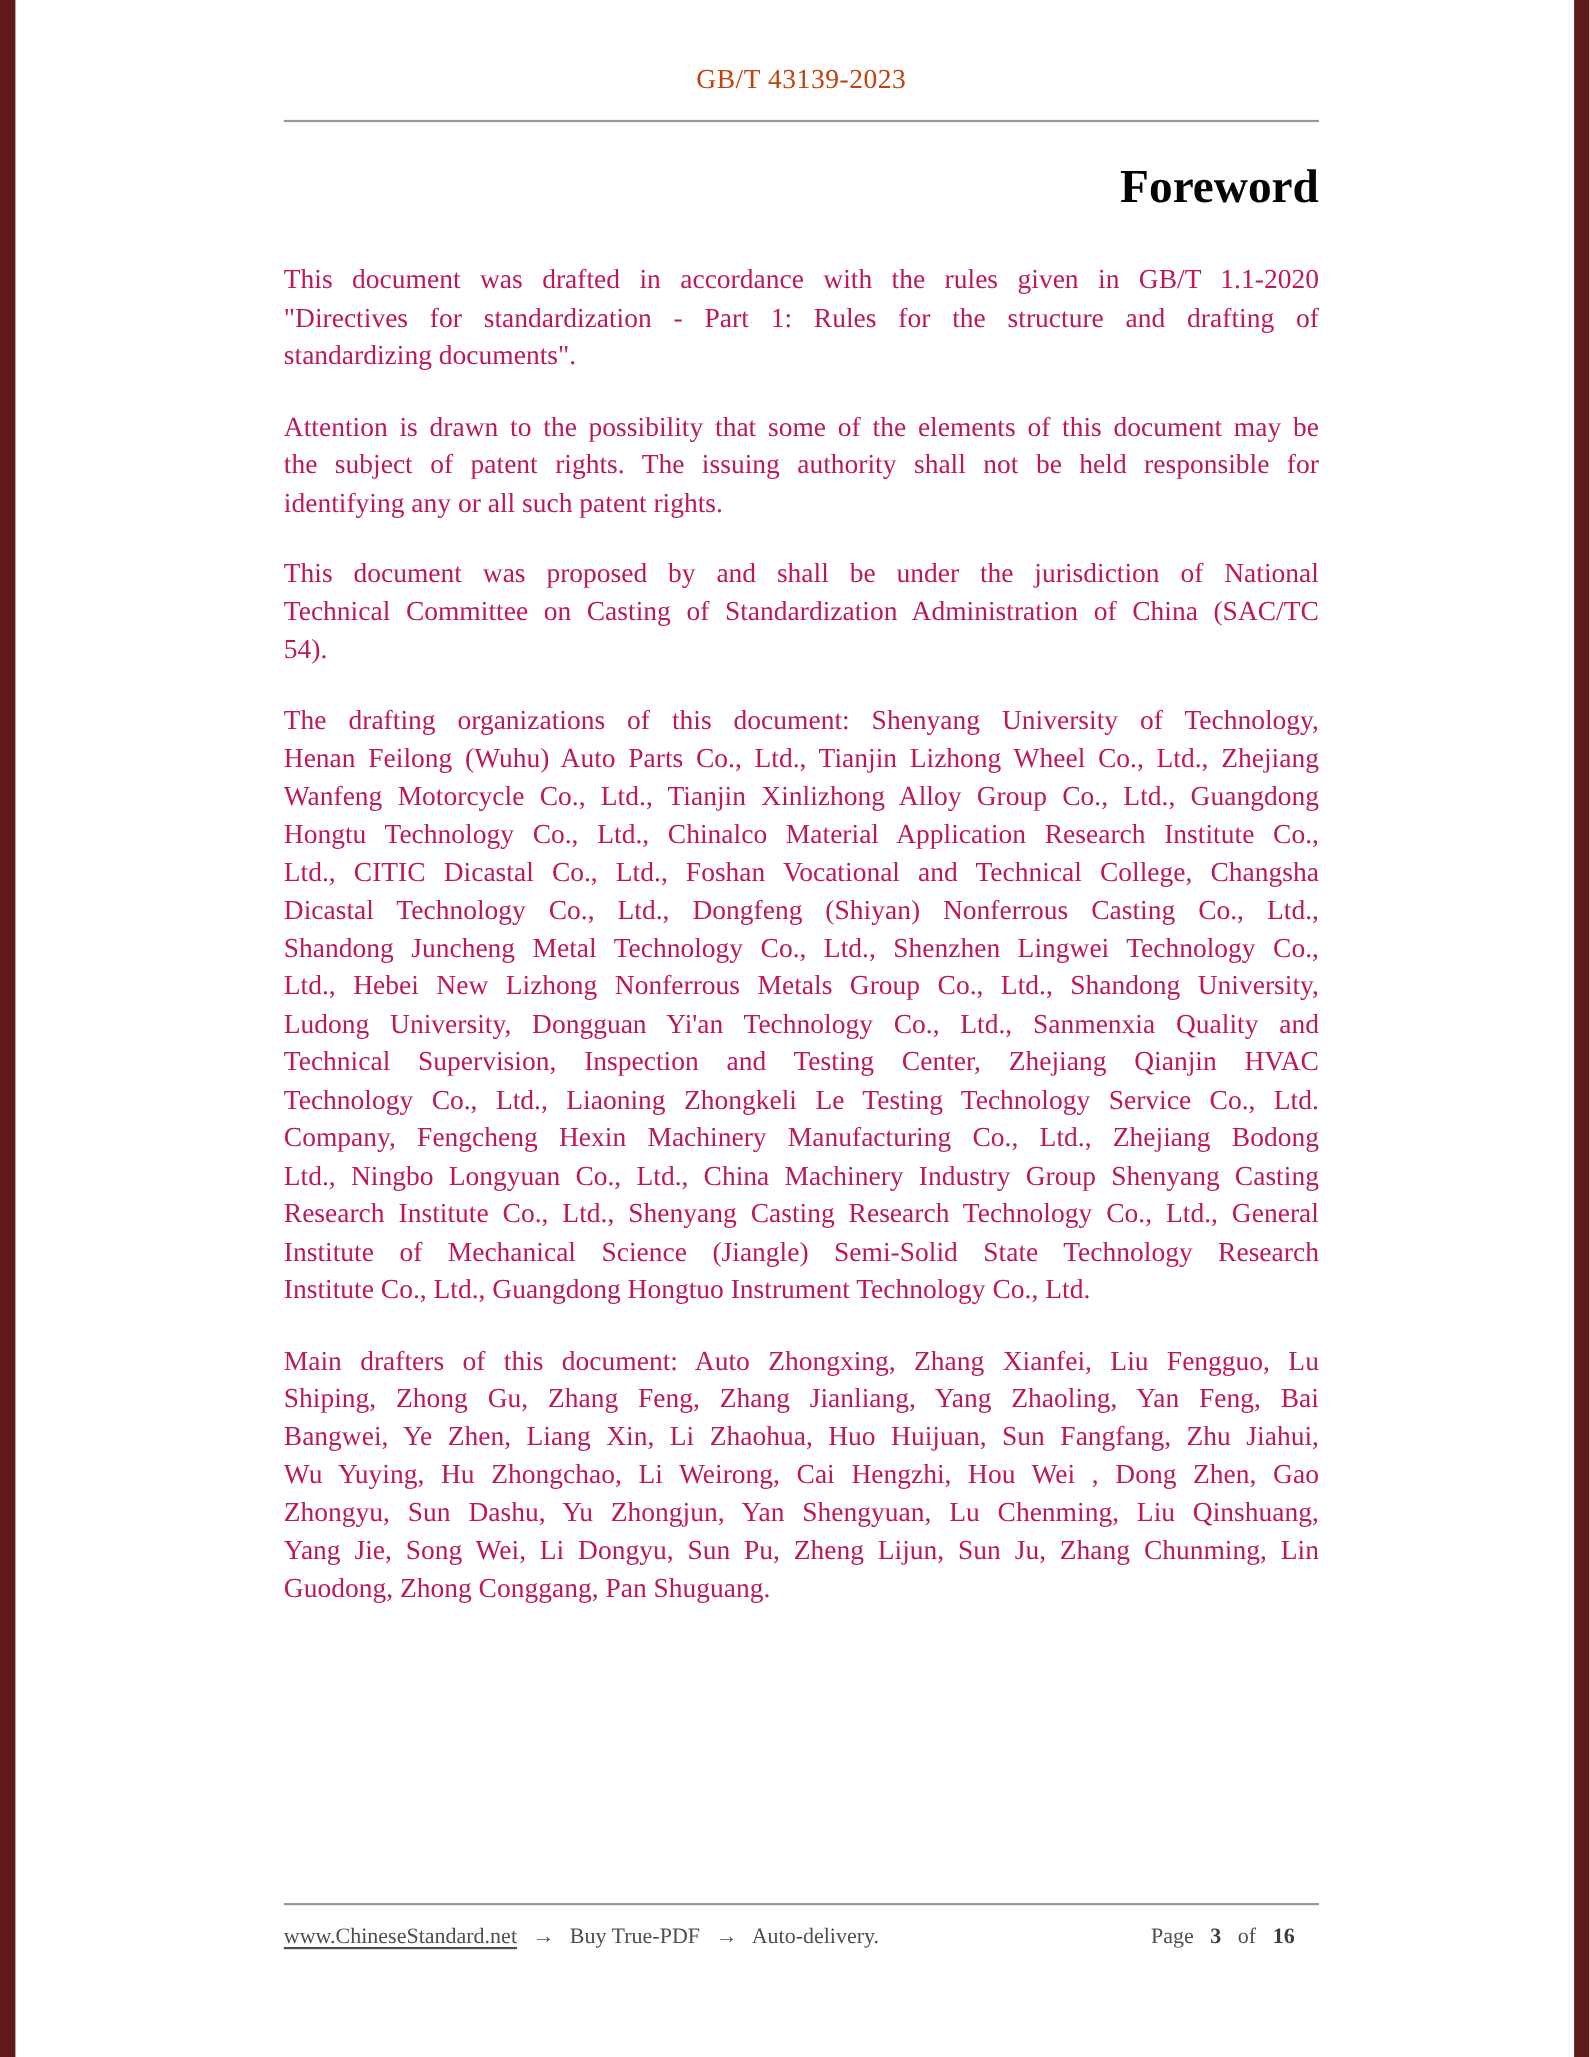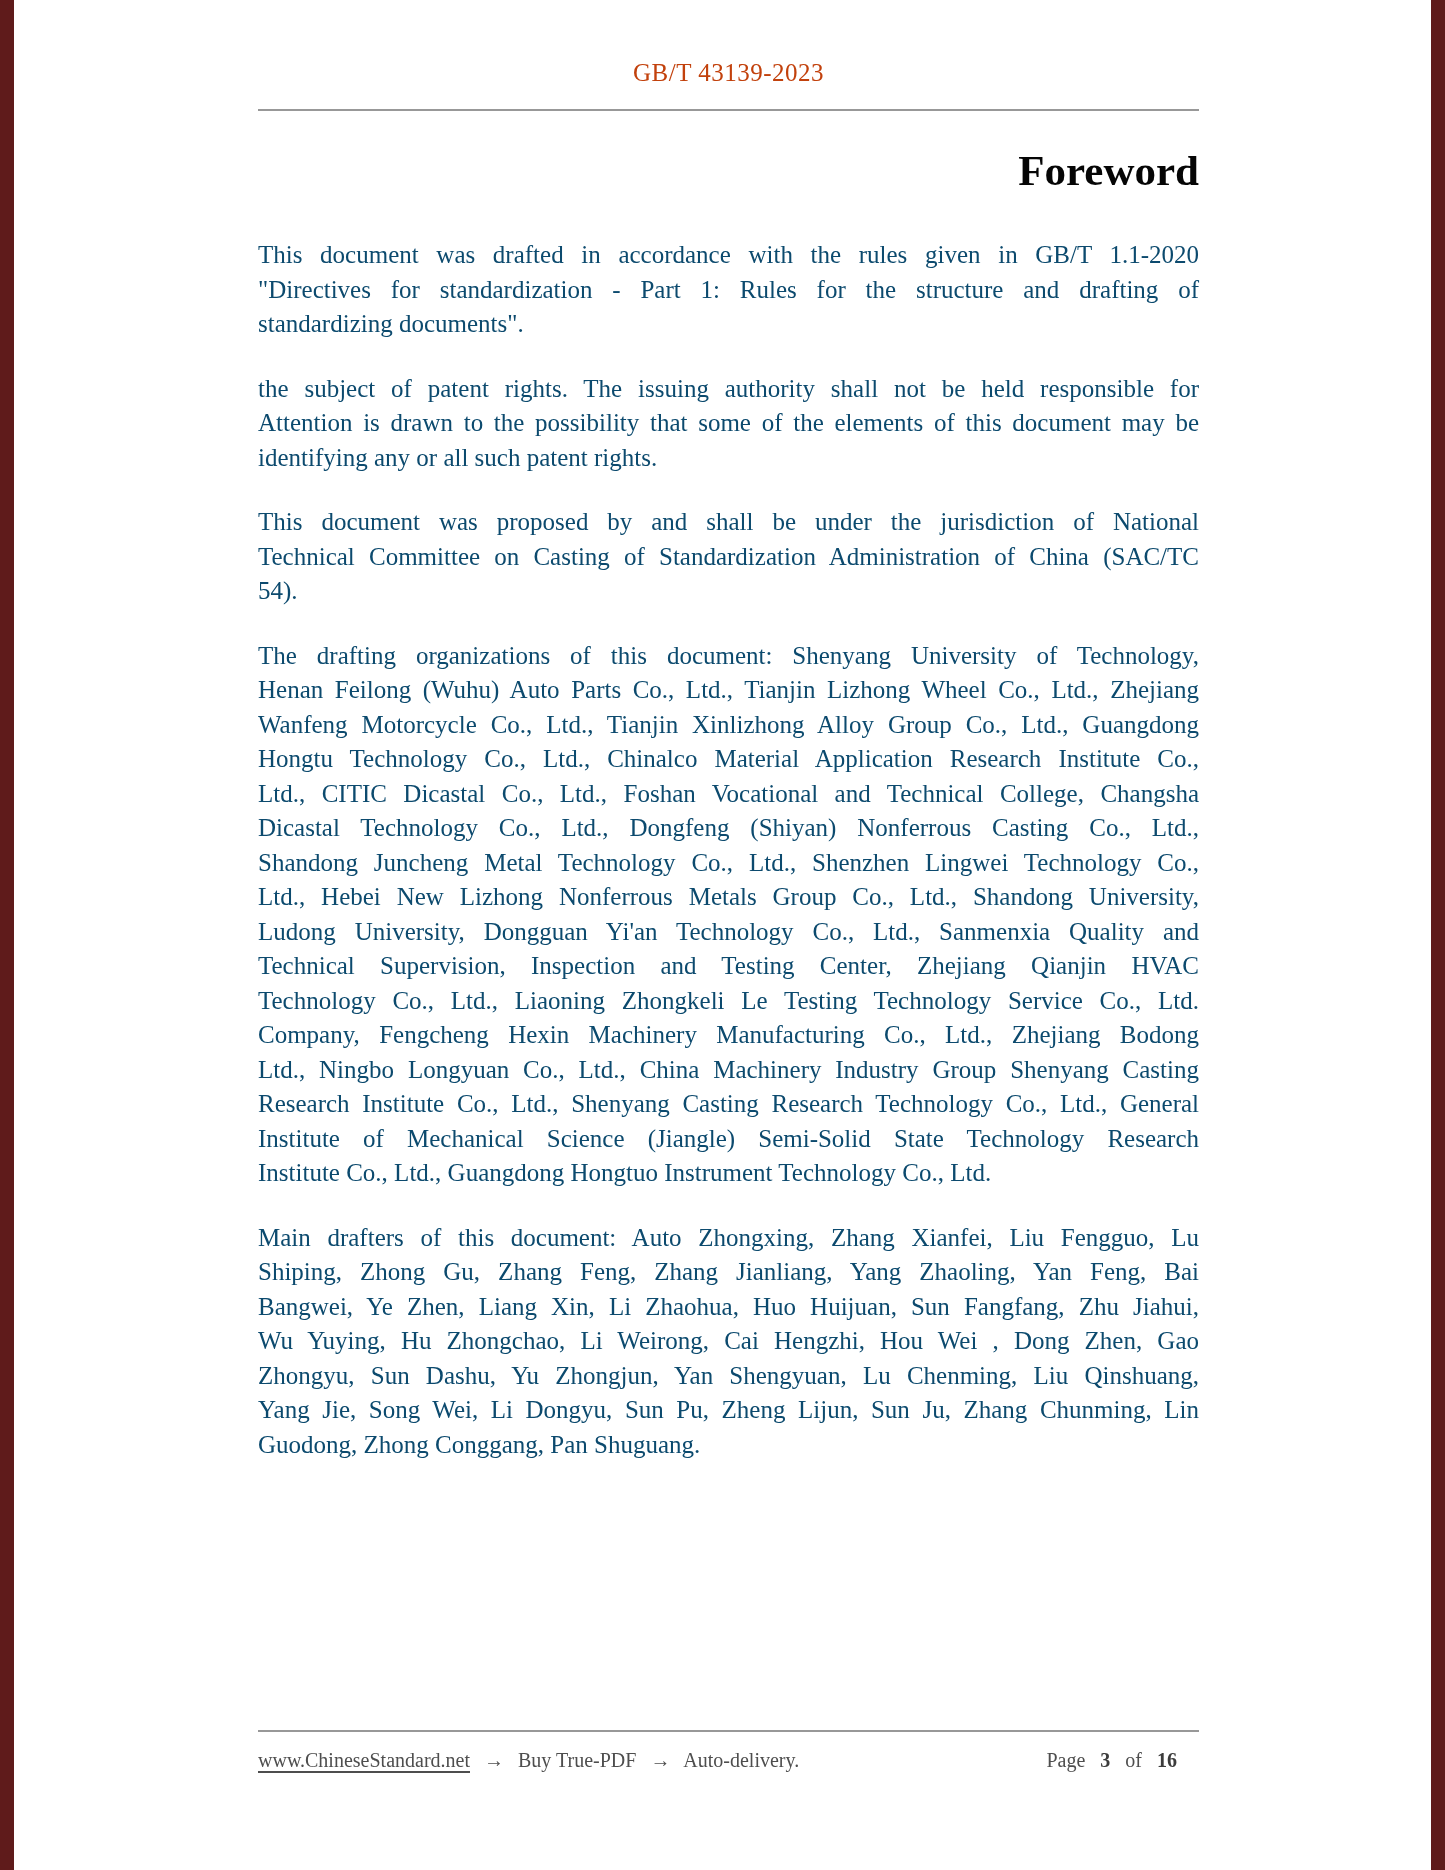--- a/index.html
+++ b/index.html
@@ -11,21 +11,21 @@
   .content{position:absolute;left:258px;top:0;width:941px;height:100%;}
   .std-code{position:absolute;top:58px;left:0;right:0;text-align:center;
             font-size:25px;line-height:30px;color:#c2410c;letter-spacing:0.5px;}
   .rule{position:absolute;left:0;right:0;height:2px;background:#989898;}
   .rule.header-rule{top:109px;}
   .rule.footer-rule{top:1730px;}
   .doc-title{position:absolute;top:146px;left:0;right:0;text-align:right;
              font-size:43px;line-height:50px;font-weight:bold;color:#050505;}
   .paras{position:absolute;top:238px;left:0;width:100%;}
   .paragraph{margin:0 0 30px 0;}
-  .pline{font-size:25px;line-height:34.5px;color:#0c4a6e;white-space:normal;
+  .pline{font-size:25px;line-height:34.5px;color:#be185d;white-space:normal;
          text-align:justify;text-align-last:justify;}
   .pline.last{text-align-last:left;}
   .footer{position:absolute;top:1745px;left:0;right:0;display:flex;
           justify-content:space-between;align-items:baseline;
           font-size:20px;line-height:30px;color:#4e4e4e;}
   .footer-left{white-space:nowrap;}
   .footer-link{text-decoration:underline;text-underline-offset:4px;color:#4e4e4e;cursor:pointer;}
   .arrow{margin:0 9px;color:#4e4e4e;}
   .footer-right{white-space:nowrap;padding-right:22px;}
   .footer-right .num{font-weight:bold;color:#3c3c3c;margin-left:10px;}
@@ -47,22 +47,22 @@
 
     <div class="doc-title">Foreword</div>
 
     <div class="paras" id="paragraphs">
         <div class="paragraph">
           <div class="pline">This document was drafted in accordance with the rules given in GB/T 1.1-2020</div>
           <div class="pline">"Directives for standardization - Part 1: Rules for the structure and drafting of</div>
           <div class="pline last">standardizing documents".</div>
         </div>
         <div class="paragraph">
+          <div class="pline">Attention is drawn to the possibility that some of the elements of this document may be</div>
           <div class="pline">the subject of patent rights. The issuing authority shall not be held responsible for</div>
-          <div class="pline">Attention is drawn to the possibility that some of the elements of this document may be</div>
           <div class="pline last">identifying any or all such patent rights.</div>
         </div>
         <div class="paragraph">
           <div class="pline">This document was proposed by and shall be under the jurisdiction of National</div>
           <div class="pline">Technical Committee on Casting of Standardization Administration of China (SAC/TC</div>
           <div class="pline last">54).</div>
         </div>
         <div class="paragraph">
           <div class="pline">The drafting organizations of this document: Shenyang University of Technology,</div>
           <div class="pline">Henan Feilong (Wuhu) Auto Parts Co., Ltd., Tianjin Lizhong Wheel Co., Ltd., Zhejiang</div>

